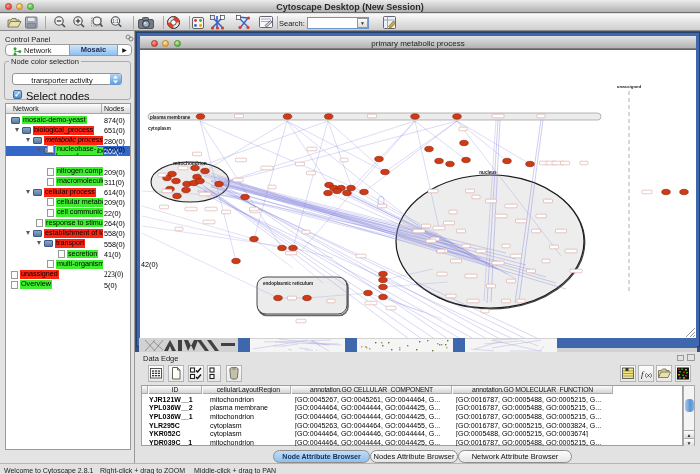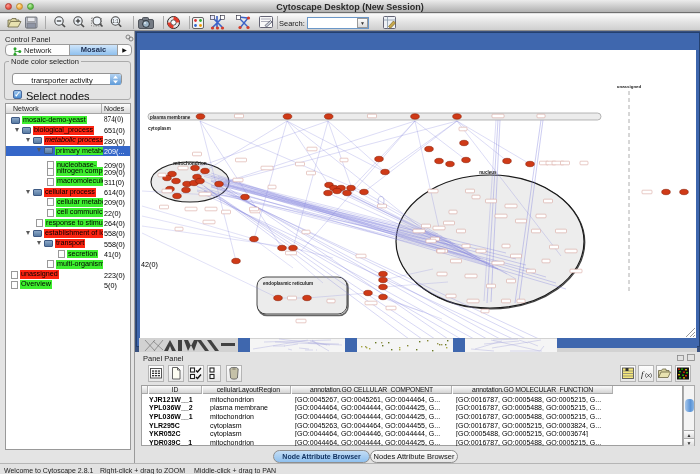--- a/index.html
+++ b/index.html
@@ -190,20 +190,26 @@
 
   <div id="titlebar" class="abs">
     <div class="tl" style="left:5px;  background:radial-gradient(circle at 35% 30%, #ff9f97, #e6493c 70%); border:0.5px solid #b33c30;"></div>
     <div class="tl" style="left:16px; background:radial-gradient(circle at 35% 30%, #ffe9a8, #f0a93b 70%); border:0.5px solid #c08a2e;"></div>
     <div class="tl" style="left:27px; background:radial-gradient(circle at 35% 30%, #c4f2b0, #59b93f 70%); border:0.5px solid #489934;"></div>
     <div class="abs" id="title-text">Cytoscape Desktop (New Session)</div>
   </div>
 
   <div id="mdi" class="abs"></div>
   <div id="win" class="abs">
+    <div id="wintitle" class="abs">
+      <div class="tl" style="left:11px; background:radial-gradient(circle at 35% 30%, #ff9f97, #e6493c 70%); border:0.5px solid #a8392c;"></div>
+      <div class="tl" style="left:22px; background:radial-gradient(circle at 35% 30%, #ffe9a8, #f0a93b 70%); border:0.5px solid #bb872c;"></div>
+      <div class="tl" style="left:34px; background:radial-gradient(circle at 35% 30%, #c4f2b0, #59b93f 70%); border:0.5px solid #459231;"></div>
+      <div class="abs" id="wtext">primary metabolic process</div>
+    </div>
     <div id="canvas" class="abs">
 <svg width="556" height="288" viewBox="0 0 556 288" style="position:absolute;left:0;top:0">
 <rect x="8.0" y="63.0" width="453" height="7" rx="3.5" fill="#ececec" stroke="#999" stroke-width="0.7"></rect>
 <ellipse cx="50.0" cy="132.0" rx="39" ry="20" fill="#ececec" stroke="#222" stroke-width="1.1"></ellipse>
 <ellipse cx="350.8" cy="192.3" rx="94" ry="66.5" fill="none" stroke="#444" stroke-width="1.2"></ellipse>
 <ellipse cx="350.0" cy="191.5" rx="94" ry="66.5" fill="#ededed" stroke="#1a1a1a" stroke-width="1.2"></ellipse>
 <rect x="118.0" y="228.5" width="90" height="37" rx="9" fill="none" stroke="#666" stroke-width="1.6"></rect>
 <rect x="117.0" y="227.0" width="90" height="37" rx="9" fill="#ececec" stroke="#333" stroke-width="0.9"></rect>
 <line x1="489.0" y1="41.0" x2="489.0" y2="243.0" stroke="#999" stroke-width="0.8" stroke-dasharray="4 3"></line>
 <g stroke="#8383dd">
@@ -548,42 +554,42 @@
     <div id="cb-label" class="abs">Select nodes</div>
     <div id="treebox" class="abs">
       <div id="treehdr" class="abs">
         <div class="abs" style="left:7px;top:1px;">Network</div>
         <div class="abs" style="left:98px;top:1px;">Nodes</div>
         <div class="abs" style="left:95px;top:0;width:1px;height:9px;background:#b0b0b0;"></div>
       </div>
 <div class="trow" style="top:11.0px;">
           <div class="fold" style="left:5px;"></div>
           <div class="chip" style="left:16px;max-width:81px;background:#3dee2e;">mosaic-demo-yeast</div>
-          <div class="num" style="color:#000;font-family:Liberation Serif, serif;">874(0)</div>
+          <div class="num" style="color:#000;">874(0)</div>
         </div>
 <div class="trow" style="top:21.3px;">
           <div class="arr" style="left:9px;"></div>
           <div class="fold" style="left:16px;"></div>
           <div class="chip" style="left:27px;max-width:70px;background:#fd2412;">biological_process</div>
           <div class="num" style="color:#000;">651(0)</div>
         </div>
 <div class="trow" style="top:31.6px;">
           <div class="arr" style="left:20px;"></div>
           <div class="fold" style="left:27px;"></div>
           <div class="chip" style="left:38px;max-width:59px;background:#fd2412;font-style:italic;">metabolic process</div>
           <div class="num" style="color:#000;">280(0)</div>
         </div>
 <div class="trow" style="top:41.9px;">
           <div style="position:absolute;left:0;top:0;width:124px;height:10.3px;background:#3567c9;"></div>
           <div class="arr" style="left:31px;"></div>
           <div class="fold" style="left:38px;"></div>
           <div class="chip" style="left:49px;max-width:48px;background:#3dee2e;">primary metabol</div>
           <div class="num" style="color:#fff;">209(...</div>
         </div>
-<div class="trow" style="top:56px;">
+<div class="trow" style="top:40px;">
           <div class="file" style="left:41px;"></div>
           <div class="chip" style="left:50px;max-width:47px;background:#3dee2e;">nucleobase-</div>
           <div class="num" style="color:#000;">209(0)</div>
         </div>
 <div class="trow" style="top:62.5px;">
           <div class="file" style="left:41px;"></div>
           <div class="chip" style="left:50px;max-width:47px;background:#3dee2e;">nitrogen compo</div>
           <div class="num" style="color:#000;">209(0)</div>
         </div>
 <div class="trow" style="top:72.8px;">
@@ -630,32 +636,32 @@
           <div class="num" style="color:#000;">41(0)</div>
         </div>
 <div class="trow" style="top:155.2px;">
           <div class="file" style="left:41px;"></div>
           <div class="chip" style="left:50px;max-width:47px;background:#3dee2e;">multi-organism pro</div>
           <div class="num" style="color:#000;margin-left:37px;">42(0)</div>
         </div>
 <div class="trow" style="top:165.5px;">
           <div class="file" style="left:5px;"></div>
           <div class="chip" style="left:14px;max-width:83px;background:#fd2412;">unassigned</div>
-          <div class="num" style="color:#000;">223(0)</div>
+          <div class="num" style="color:#000;font-family:Liberation Serif, serif;">223(0)</div>
         </div>
 <div class="trow" style="top:175.8px;">
           <div class="file" style="left:5px;"></div>
           <div class="chip" style="left:14px;max-width:83px;background:#3dee2e;">Overview</div>
           <div class="num" style="color:#000;">5(0)</div>
         </div>
     </div>
   </div>
 
   <div id="dpanel" class="abs">
-    <div id="dp-title" class="abs">Panel Panel</div>
+    <div id="dp-title" class="abs">Data Edge</div>
     <svg class="abs" style="left:541px;top:2px" width="18" height="8" viewBox="0 0 18 8">
       <rect x="0.5" y="1.5" width="6" height="5" fill="none" stroke="#888" stroke-width="0.8"></rect>
       <rect x="10.5" y="0.5" width="7" height="6" fill="none" stroke="#888" stroke-width="0.8"></rect>
     </svg>
 
     <div class="dpbtn" style="left:12px;top:13px;">
       <svg width="14" height="15" viewBox="0 0 14 15">
           <rect x="1.5" y="2.5" width="11" height="9.5" fill="#fff" stroke="#444" stroke-width="0.9"></rect>
           <g fill="#333">
             <rect x="3" y="4.4" width="2.2" height="1.3"></rect>
@@ -785,20 +791,21 @@
     </div>
     <div id="dscroll" class="abs">
       <div id="dthumb" class="abs"></div>
       <div class="sbtn" style="top:44px;">▲</div>
       <div class="sbtn" style="top:52px;">▼</div>
     </div>
   </div>
 
   <div class="btab" style="left:273px;width:97px;background:linear-gradient(#c3ddf5,#8fc0ee);color:#10305e;font-weight:bold;font-size:7px;">Node Attribute Browser</div>
   <div class="btab" style="left:370px;width:88px;">Nodes Attribute Browser</div>
+  <div class="btab" style="left:458px;width:114px;">Network Attribute Browser</div>
 
   <div id="statusbar" class="abs">
     <div class="abs" style="left:4px;top:3px;">Welcome to Cytoscape 2.8.1</div>
     <div class="abs" style="left:100px;top:3px;">Right-click + drag to ZOOM</div>
     <div class="abs" style="left:194px;top:3px;">Middle-click + drag to PAN</div>
   </div>
 
 </div>
 
 </body></html>

